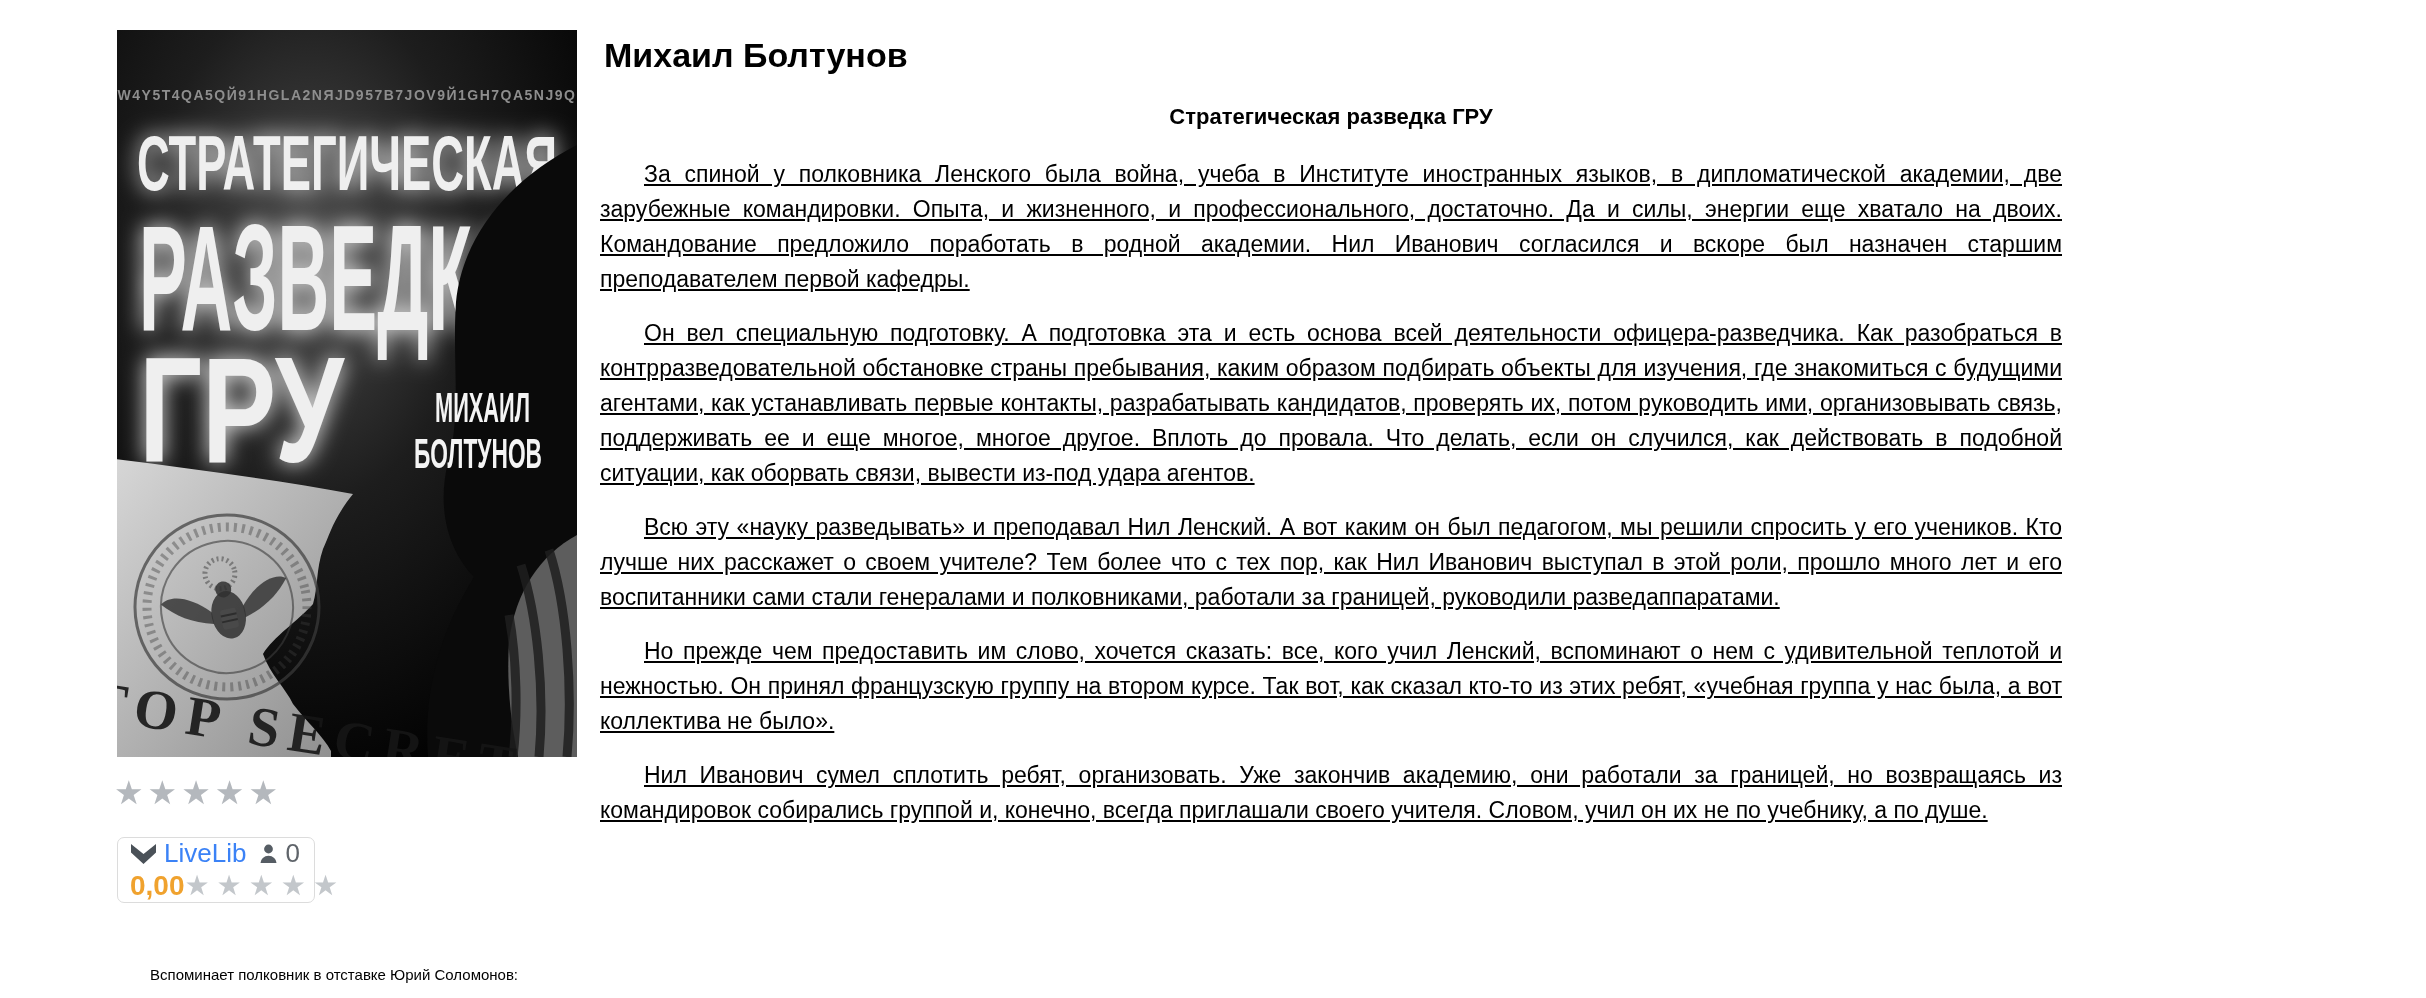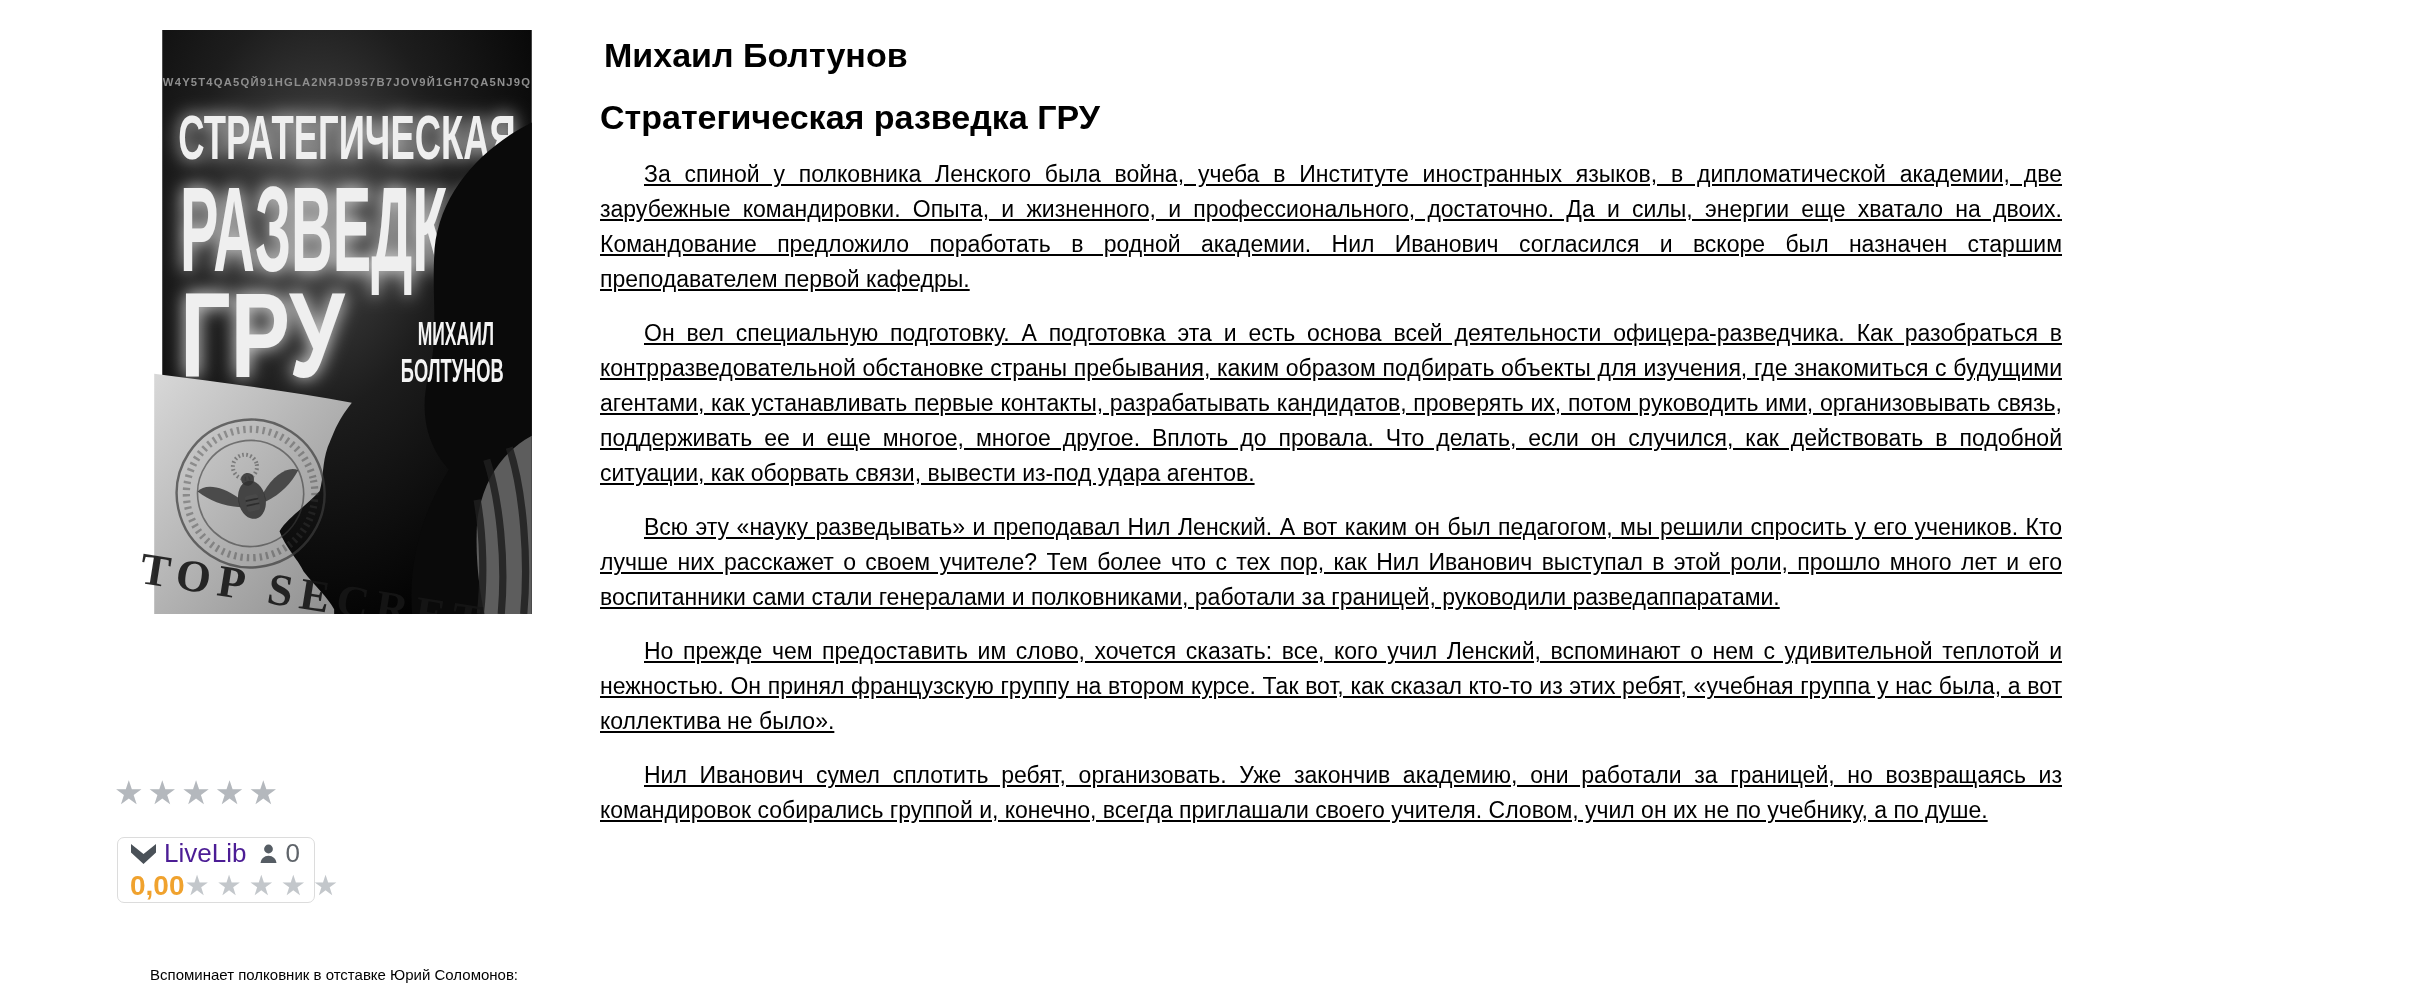--- a/index.html
+++ b/index.html
@@ -4,49 +4,49 @@
 <style>
   html,body { margin:0; padding:0; }
   body {
     width:2426px; height:998px; position:relative;
     background:#ffffff; color:#000;
     font-family:"Liberation Sans", sans-serif;
     overflow:hidden;
   }
 
   
-  .cover-wrap { position:absolute; left:117px; top:30px; width:460px; height:584px; cursor:pointer; }
+  .cover-wrap { position:absolute; left:117px; top:30px; width:460px; height:727px; cursor:pointer; }
   .cover-wrap svg { width:100%; height:100%; display:block; }
 
   .stars-row {
     position:absolute; left:114px; top:776px;
     font-size:33px; line-height:1; letter-spacing:4px;
     color:#b4b8bd; cursor:pointer; user-select:none; white-space:nowrap;
   }
 
   .ll-badge {
     position:absolute; left:117px; top:837px; width:198px; height:66px;
     box-sizing:border-box; background:#fff;
     border:1px solid #dcdcdc; border-radius:7px;
     padding:5px 12px; display:flex; flex-direction:column; justify-content:center; gap:1px;
     cursor:pointer;
   }
   .ll-row1 { display:flex; align-items:center; gap:7px; }
   .ll-logo { width:27px; height:22px; flex:0 0 auto; }
-  .ll-brand { font-size:26px; color:#4c1d95; }
+  .ll-brand { font-size:26px; color:#3b82f6; }
   .ll-person { width:19px; height:20px; margin-left:6px; flex:0 0 auto; }
   .ll-count { font-size:26px; color:#5f646a; }
   .ll-row2 { display:flex; align-items:center; }
   .ll-value { font-size:28px; font-weight:bold; color:#F0A22E; }
   .ll-stars { font-size:28px; color:#c3c7cb; letter-spacing:7px; line-height:1; white-space:nowrap; }
 
   
   .text-col { position:absolute; left:600px; top:30px; width:1462px; }
   .author-h { font-size:34px; font-weight:bold; margin:4px; line-height:42px; }
-  .title-h  { font-size:34px; font-weight:bold; margin:20px 0 0; line-height:42px; }
+  .title-h  { font-size:22px; font-weight:bold; margin:20px 0 0; line-height:42px;text-align:center; }
   .chapter-h{ font-size:30px; font-weight:bold; margin:49px 0 0; line-height:38px; }
   .para {
     font-size:23px; line-height:35px; margin:19px 0 0;
     text-align:justify; text-indent:44px;text-decoration:underline;
   }
   .footer-line {
     position:absolute; left:150px; top:957px;
     font-size:15px; line-height:35px; text-indent:0;
   }
 </style>

